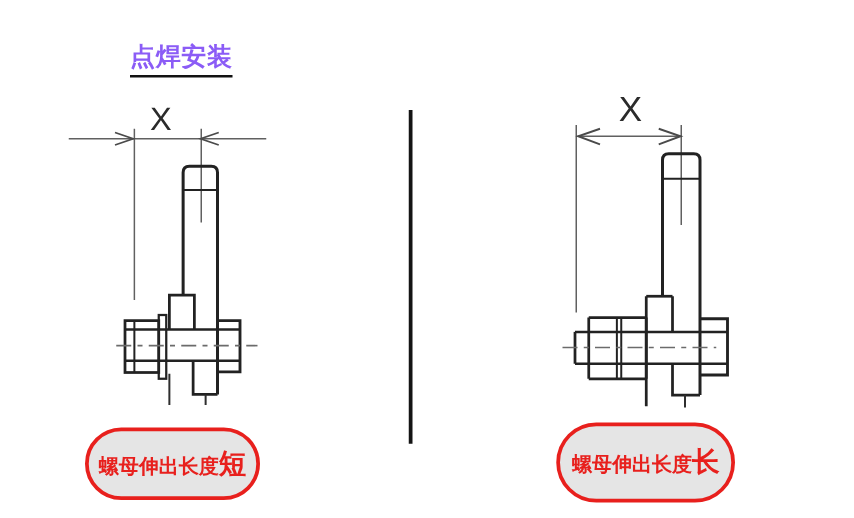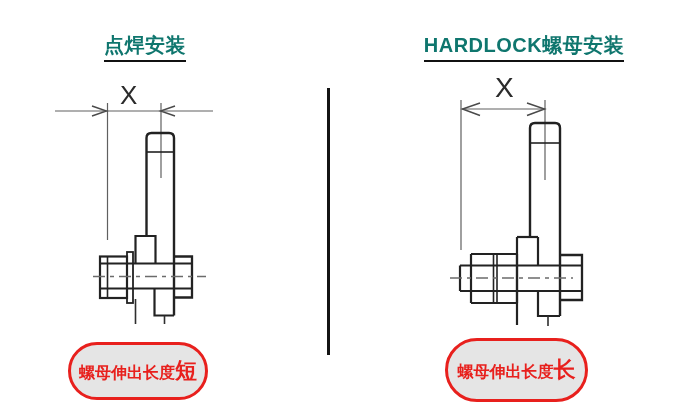--- a/index.html
+++ b/index.html
@@ -7,21 +7,21 @@
     position:relative;
     width:683px;height:414px;
     background:#ffffff;
     font-family:"Liberation Sans", sans-serif;
     overflow:hidden;
   }
   .title{
     position:absolute;
     font-weight:bold;
     font-size:20px;
-    color:#0f766e;
+    color:#8b5cf6;
     text-align:center;
     letter-spacing:0.5px;
     white-space:nowrap;
   }
   .title .underlined{
     display:inline-block;
     border-bottom:2px solid #111;
     padding-bottom:1px;
   }
   .dim-label{
@@ -154,23 +154,20 @@
 
       <path stroke="#6b6b6b" stroke-width="1.3" stroke-dasharray="12 5 4 5" d="M450,278 H573"></path>
     </g>
   </svg>
 
   <div class="divider"></div>
 
   <div class="title" style="left:45px;top:32px;width:200px;">
     <span class="underlined">点焊安装</span>
   </div>
-  <div class="title" style="left:408px;top:32px;width:232px;">
-    <span class="underlined">HARDLOCK螺母安装</span>
-  </div>
 
   <div class="dim-label" style="left:120px;top:82px;">X</div>
   <div class="dim-label" style="left:495px;top:74px;font-size:28px;">X</div>
 
   <div class="badge" style="left:68px;top:342px;width:140px;height:58px;">
     <span class="txt"><span>螺母伸出长度</span><span class="big">短</span></span>
   </div>
   <div class="badge" style="left:445px;top:338px;width:143px;height:64px;">
     <span class="txt"><span>螺母伸出长度</span><span class="big">长</span></span>
   </div>

